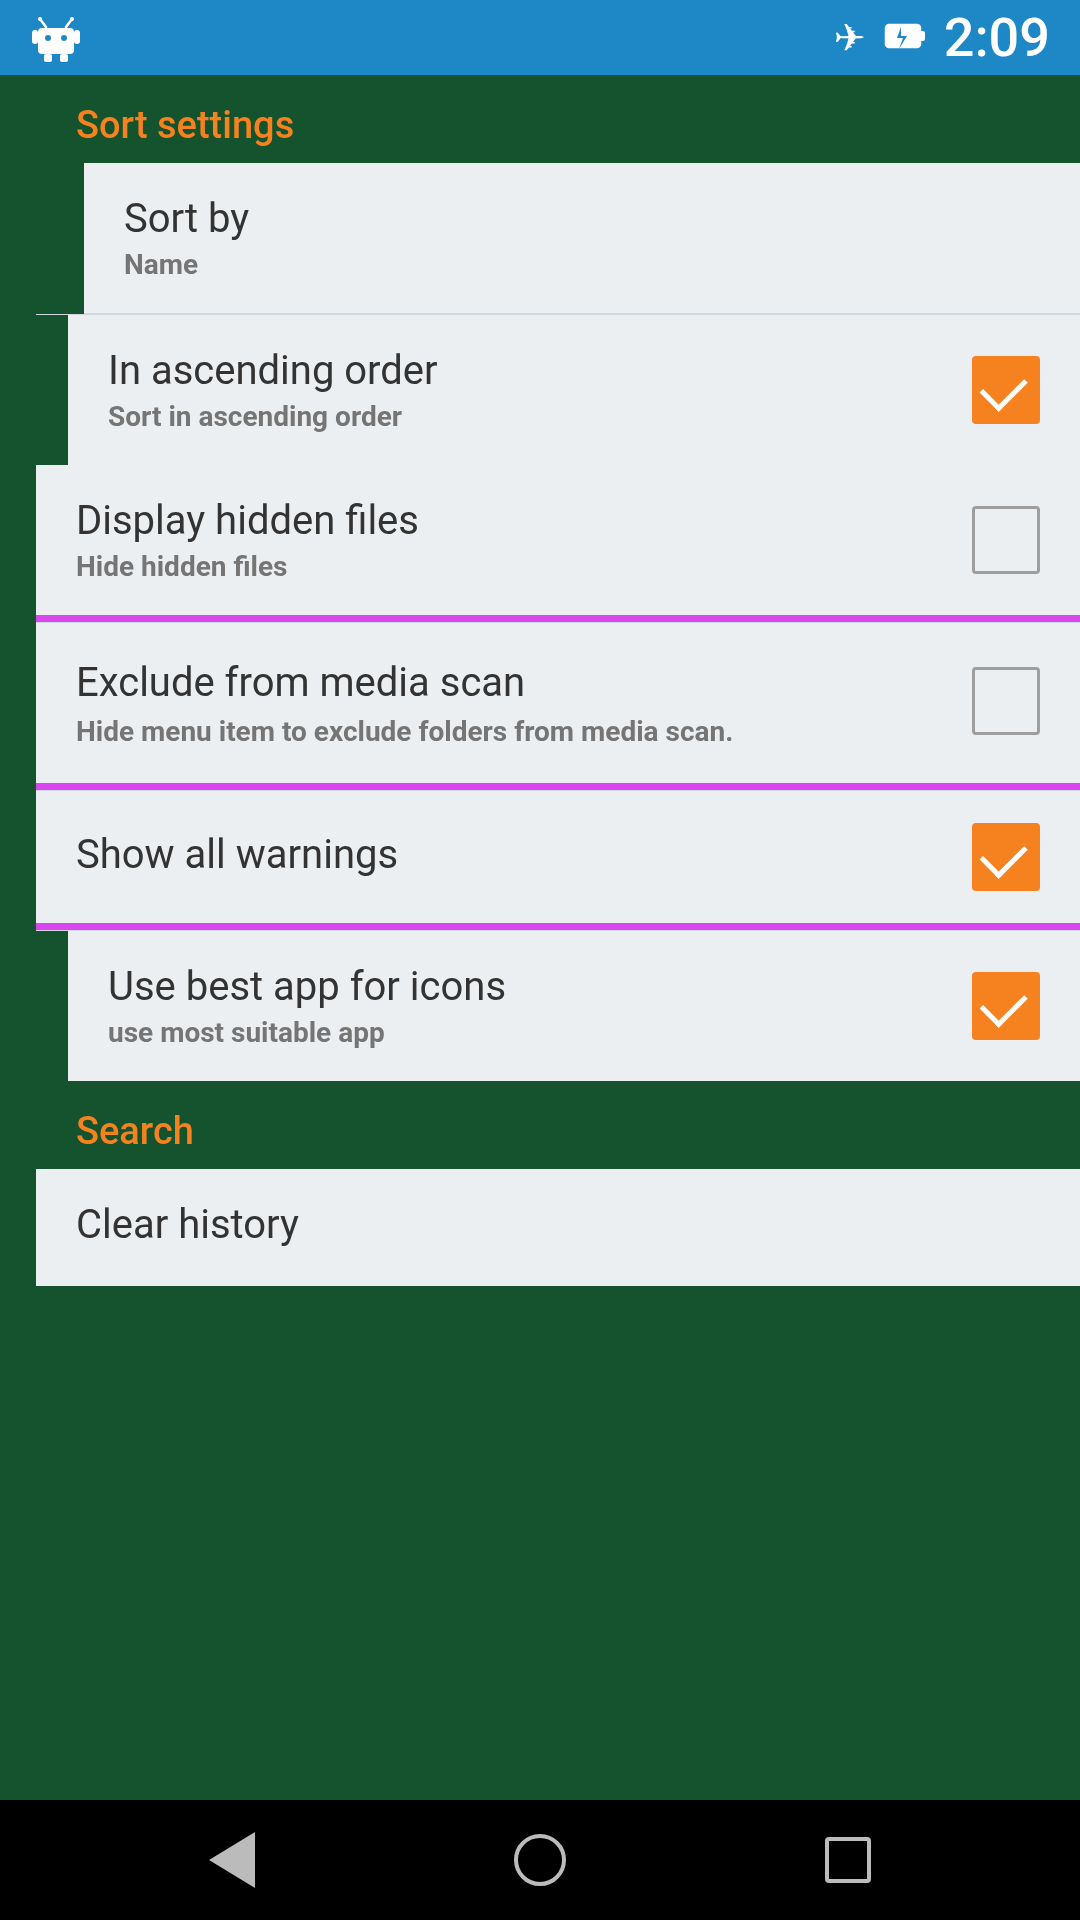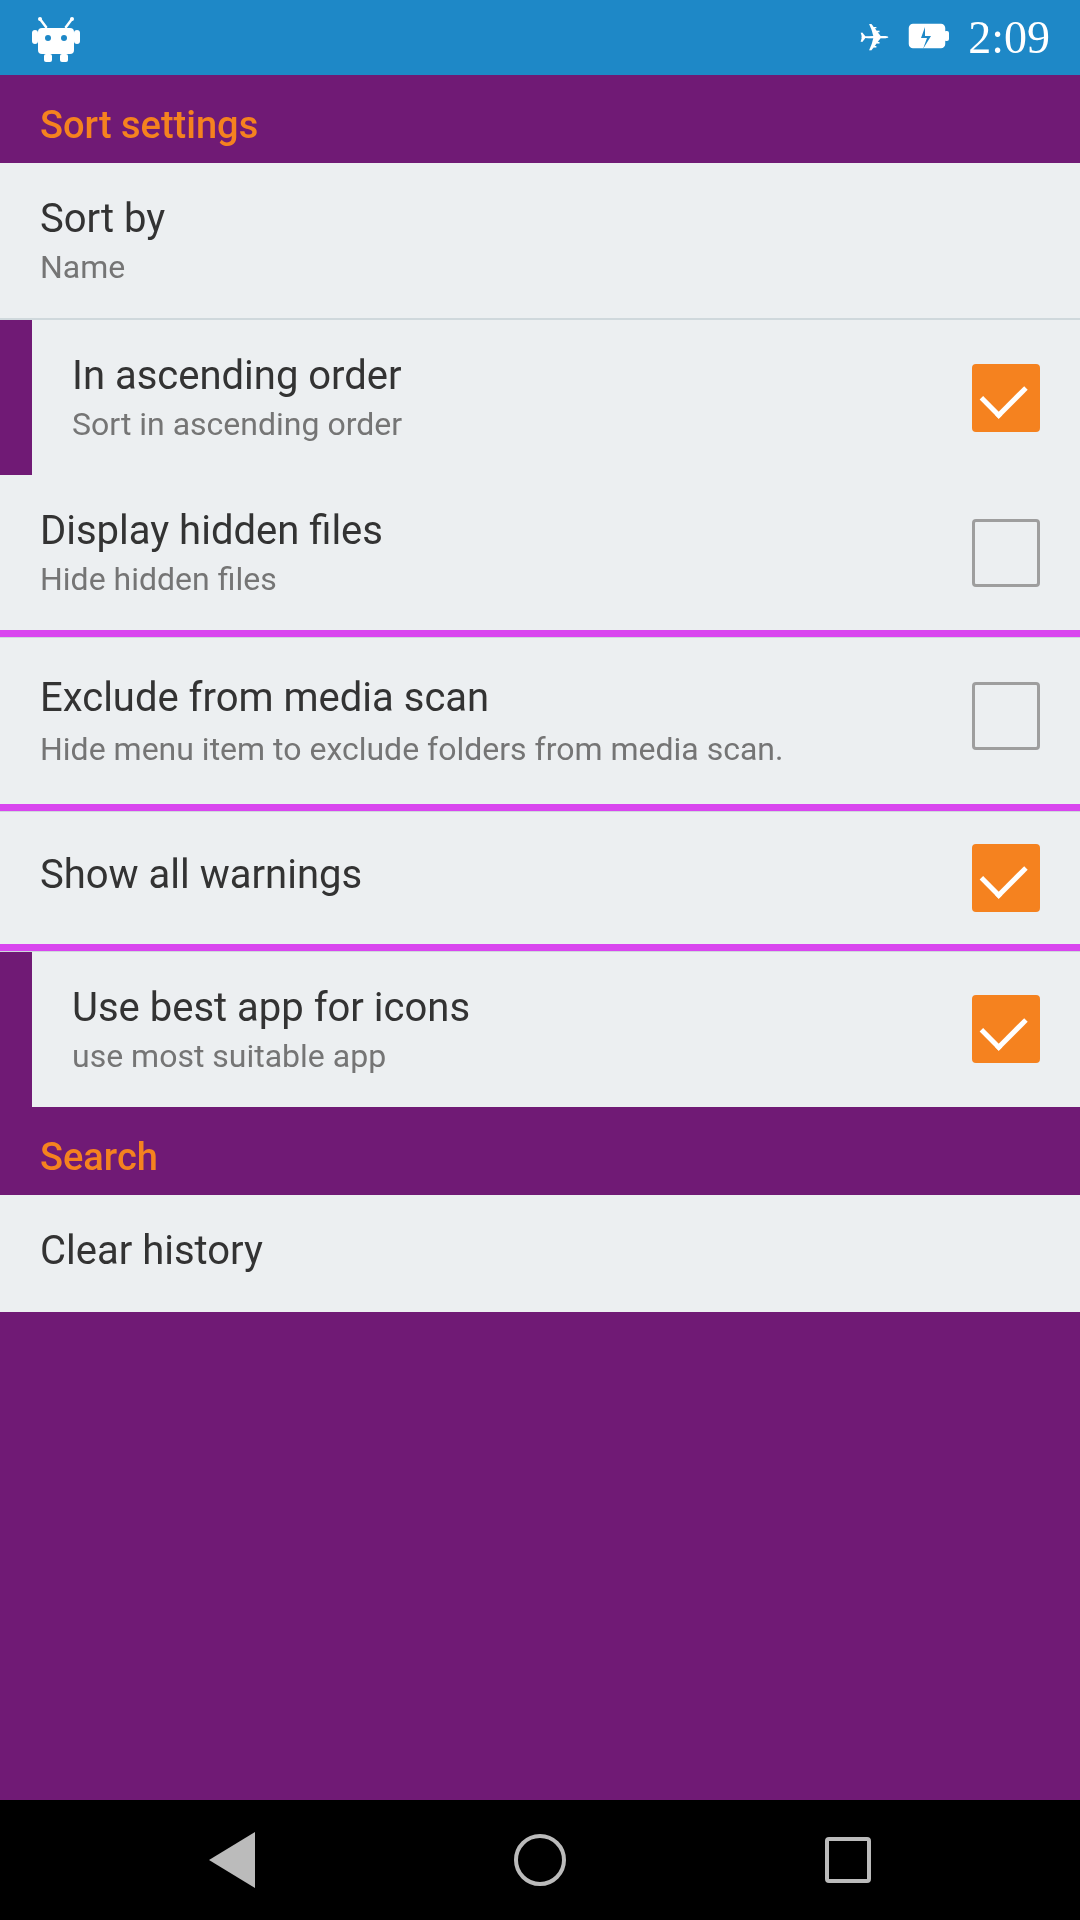--- a/index.html
+++ b/index.html
@@ -35,30 +35,30 @@
     }
 
     .status-bar-right {
       display: flex;
       align-items: center;
       gap: 18px;
     }
 
     .status-time {
       color: white;
-      font-size: 46px;
+      font-size: 54px;
       font-weight: 500;
-      font-family: Liberation Serif, serif;
     }
 
     
     .content {
       flex: 1;
-      background: #701a75;
+      background: #14532d;
       padding-bottom: 20px;
+      padding-left: 36px;
     }
 
     
     .section-header {
       padding: 28px 40px 16px 40px;
       font-size: 38px;
       color: #F5821F;
       font-weight: 500;
     }
 
@@ -86,23 +86,23 @@
     }
 
     .item-title {
       font-size: 40px;
       color: #333333;
       font-weight: 400;
       margin-bottom: 6px;
     }
 
     .item-subtitle {
-      font-size: 32px;
+      font-size: 28px;
       color: #757575;
-      font-weight: 400;
+      font-weight: 700;
     }
 
     
     .checkbox {
       width: 68px;
       height: 68px;
       border: 3px solid #9E9E9E;
       border-radius: 4px;
       display: flex;
       align-items: center;
@@ -132,20 +132,21 @@
 
     
     .settings-item-simple {
       background: #ECEFF1;
       padding: 32px 40px;
       display: flex;
       flex-direction: column;
       border-bottom: 1px solid #CFD8DC;
       min-height: 120px;
       justify-content: center;
+      margin-left: 48px;
     }
 
     
     .section-divider {
       height: 1px;
       background: #CFD8DC;
     }
 
     
     .nav-bar {

